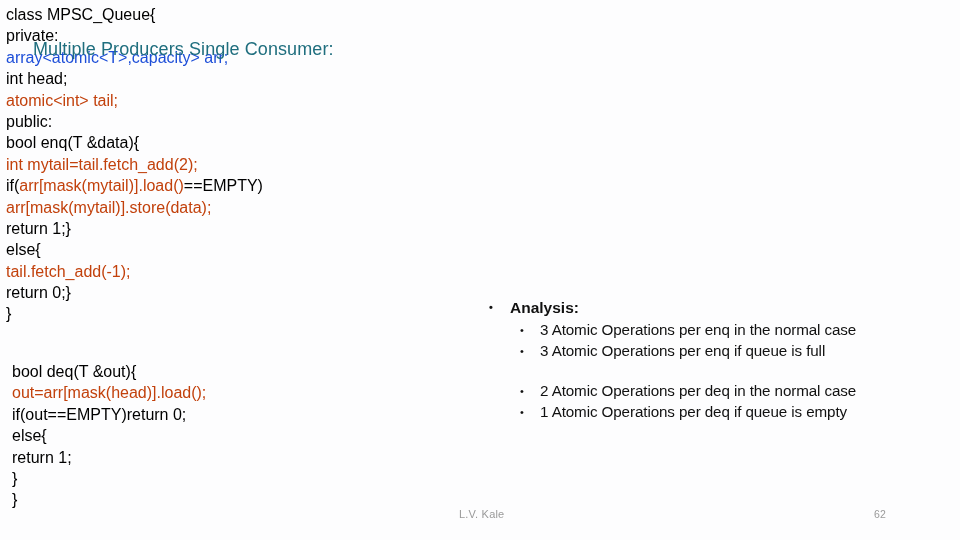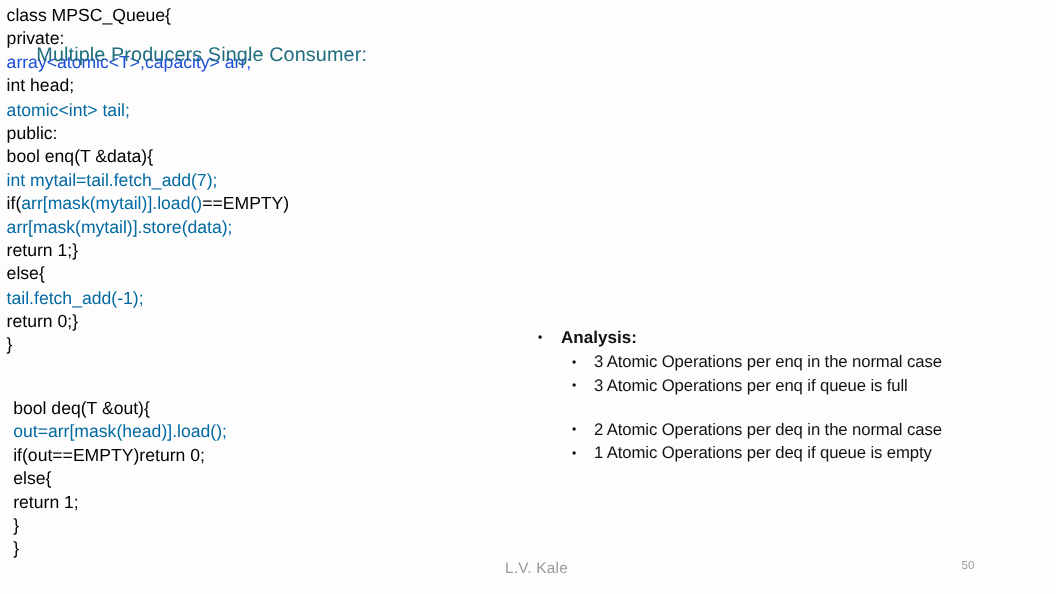--- a/index.html
+++ b/index.html
@@ -35,21 +35,21 @@
     box-sizing:border-box;
   }
   #code-right{
     left:493px;top:81px;
     width:467px;height:181px;
     padding:6px 0 0 12px;
     box-sizing:border-box;
   }
   .ln{display:block;height:21.4px;}
   .k{color:#000000;}
-  .g{color:#0369a1;}
+  .g{color:#c2410c;}
   .r{color:#1d4ed8;}
 
   
   #analysis{
     position:absolute;
     left:489px;top:297px;
     width:470px;
     color:#111111;
   }
   .b1{
@@ -66,21 +66,21 @@
     margin-left:31px;
     letter-spacing:-0.1px;
   }
   .b2 .dot{width:20px;flex:0 0 20px;text-align:left;font-size:11px;line-height:20.5px;}
   .spacer{height:20px;}
 
   
   #footer-author{
     position:absolute;
     left:459px;top:508px;
-    font-size:14px;color:#9A9A9A;
+    font-size:11px;color:#9A9A9A;
     letter-spacing:0.2px;
   }
   #footer-page{
     position:absolute;
     left:874px;top:508px;
     font-size:10.5px;color:#9A9A9A;
     letter-spacing:0.2px;
   }
 </style>
 </head>
@@ -91,21 +91,21 @@
   <div id="title">Multiple Producers Single Consumer:</div>
 
   <div id="code-left">
       <span class="ln"><span class="k">class MPSC_Queue{</span></span>
       <span class="ln"><span class="k">  private:</span></span>
       <span class="ln"><span class="r">    array&lt;atomic&lt;T&gt;,capacity&gt; arr;</span></span>
       <span class="ln"><span class="k">    int head;</span></span>
       <span class="ln"><span class="g">    atomic&lt;int&gt; tail;</span></span>
       <span class="ln"><span class="k"> public:</span></span>
       <span class="ln"><span class="k">    bool enq(T &amp;data){</span></span>
-      <span class="ln"><span class="g">     int mytail=tail.fetch_add(7);</span></span>
+      <span class="ln"><span class="g">     int mytail=tail.fetch_add(2);</span></span>
       <span class="ln"><span class="k">    if(</span><span class="g">arr[mask(mytail)].load()</span><span class="k">==EMPTY)</span></span>
       <span class="ln"><span class="g">       arr[mask(mytail)].store(data);</span></span>
       <span class="ln"><span class="k">        return 1;}</span></span>
       <span class="ln"><span class="k">     else{</span></span>
       <span class="ln"><span class="g">        tail.fetch_add(-1);</span></span>
       <span class="ln"><span class="k">        return 0;}</span></span>
       <span class="ln"><span class="k">   }</span></span>
     </div>
 
   <div id="code-right">
@@ -136,15 +136,15 @@
       <span class="dot">•</span>
       <span>2 Atomic Operations per deq in the normal case</span>
     </div>
     <div class="b2">
       <span class="dot">•</span>
       <span>1 Atomic Operations per deq if queue is empty</span>
     </div>
   </div>
 
   <div id="footer-author">L.V. Kale</div>
-  <div id="footer-page">50</div>
+  <div id="footer-page">62</div>
 
 </div>
 
 </body></html>

